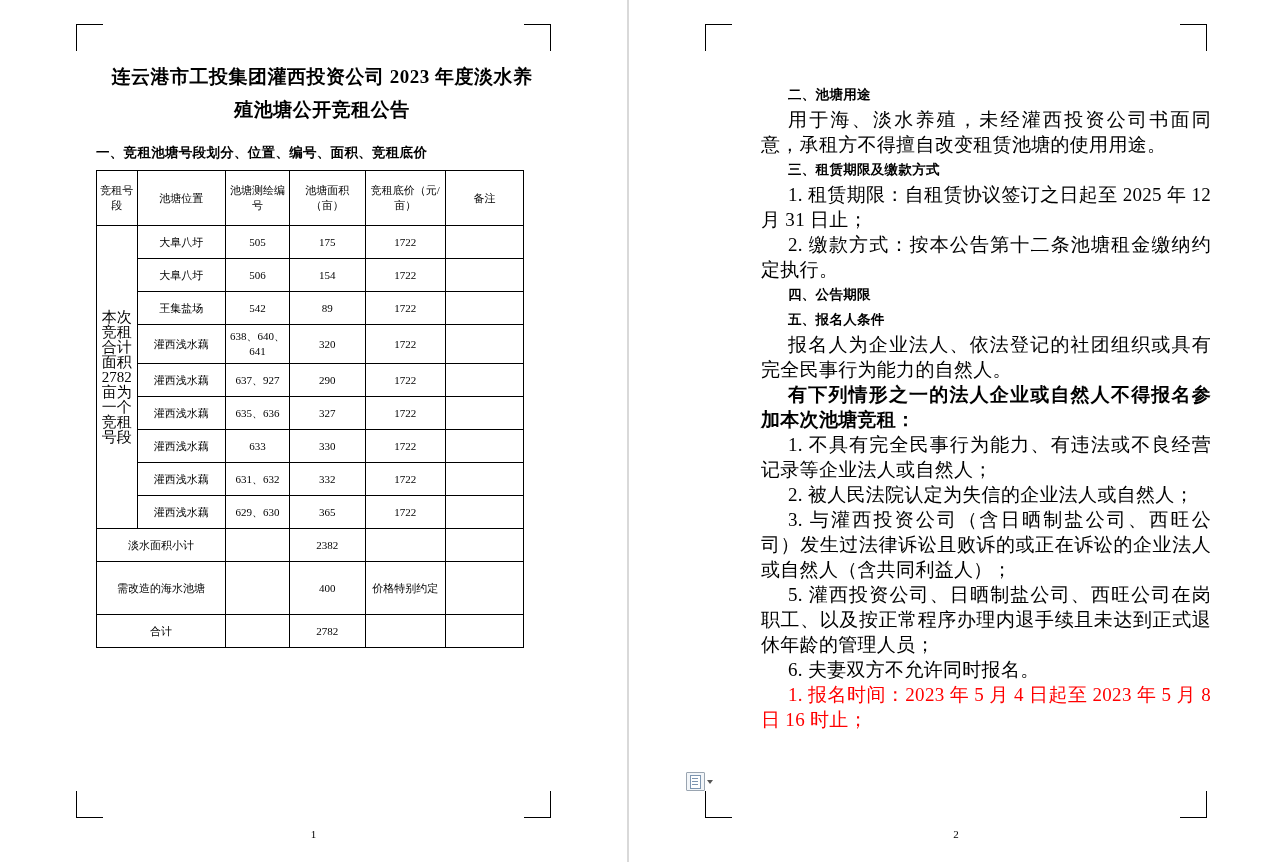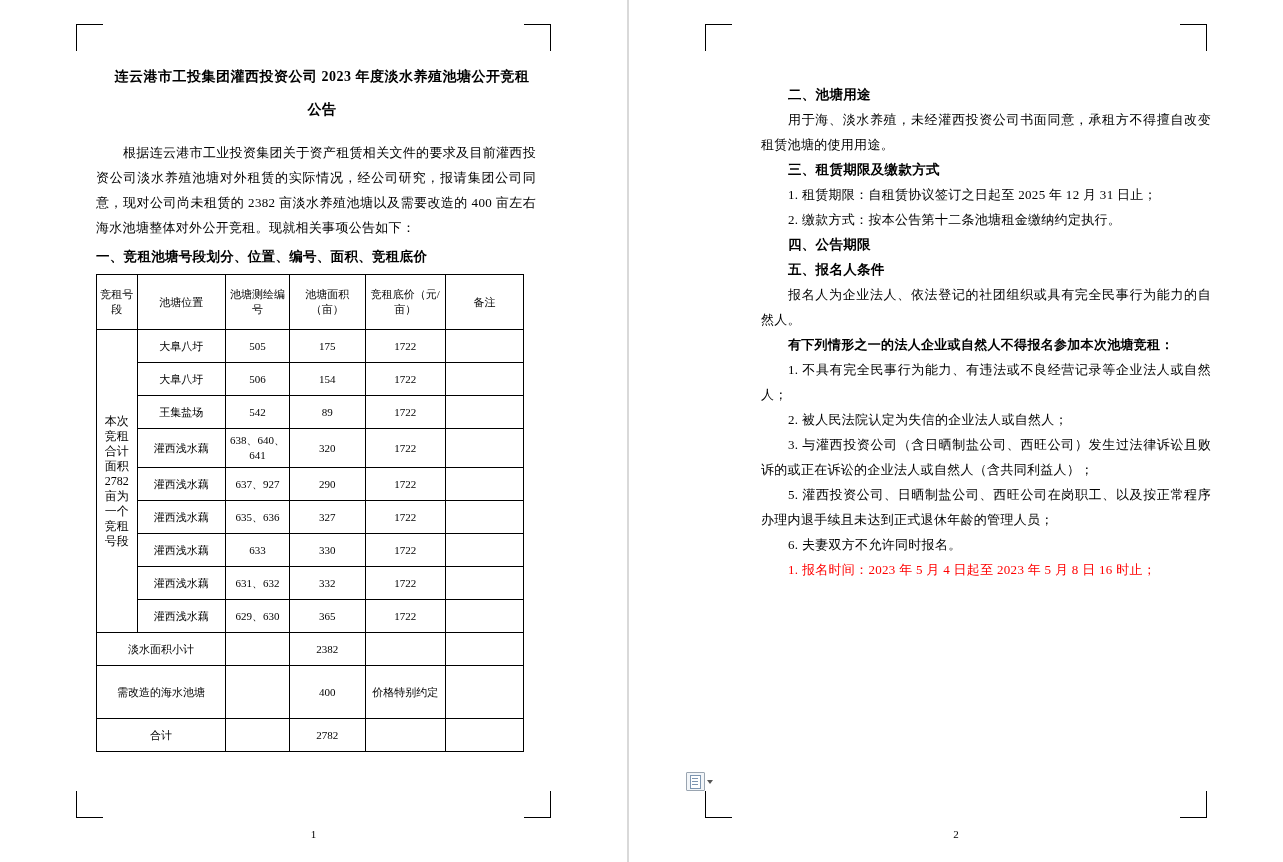--- a/index.html
+++ b/index.html
@@ -53,29 +53,29 @@
     left: 96px;
     top: 60px;
     width: 440px;
   }
   .page-right .content {
     left: 132px;
     top: 82px;
     width: 450px;
   }
   h1.doc-title {
-    font-size: 14px;
+    font-size: 19px;
     font-weight: bold;
     text-align: center;
     line-height: 33px;
     margin: 0 0 14px 12px;
     letter-spacing: 0.5px;
   }
   p.para {
-    font-size: 13px;
+    font-size: 19px;
     line-height: 25px;
     margin: 0;
     text-align: justify;
     text-indent: 27px;
     letter-spacing: 0.3px;
   }
   p.heading {
     font-size: 13.5px;
     line-height: 25px;
     margin: 0;
@@ -119,21 +119,21 @@
     height: 24px;
   }
   .col1 { width: 34px; }
   .col2 { width: 80px; }
   .col3 { width: 56px; }
   .col4 { width: 68px; }
   .col5 { width: 72px; }
   .col6 { width: 70px; }
   .vert-cell {
     line-height: 14px;
-    font-size: 12px;
+    font-size: 15px;
     padding: 2px 6px;
   }
   .page-number {
     position: absolute;
     bottom: 22px;
     width: 100%;
     text-align: center;
     font-size: 11px;
     color: #000;
   }
@@ -187,21 +187,20 @@
 <div class="workspace">
 
   <div class="page page-left">
     <div class="crop tl" style="left:76px; top:24px;"></div>
     <div class="crop tr" style="right:76px; top:24px;"></div>
     <div class="crop bl" style="left:76px; bottom:44px;"></div>
     <div class="crop br" style="right:76px; bottom:44px;"></div>
 
     <div class="content">
       <h1 class="doc-title">连云港市工投集团灌西投资公司 2023 年度淡水养殖池塘公开竞租公告</h1>
-      <p class="para">根据连云港市工业投资集团关于资产租赁相关文件的要求及目前灌西投资公司淡水养殖池塘对外租赁的实际情况，经公司研究，报请集团公司同意，现对公司尚未租赁的 2382 亩淡水养殖池塘以及需要改造的 400 亩左右海水池塘整体对外公开竞租。现就相关事项公告如下：</p>
       <p class="heading-center">一、竞租池塘号段划分、位置、编号、面积、竞租底价</p>
 
       <table class="bid-table">
         <thead>
           <tr>
             <th class="col1">竞租号段</th>
             <th class="col2">池塘位置</th>
             <th class="col3">池塘测绘编号</th>
             <th class="col4">池塘面积（亩）</th>
             <th class="col5">竞租底价（元/亩）</th>

